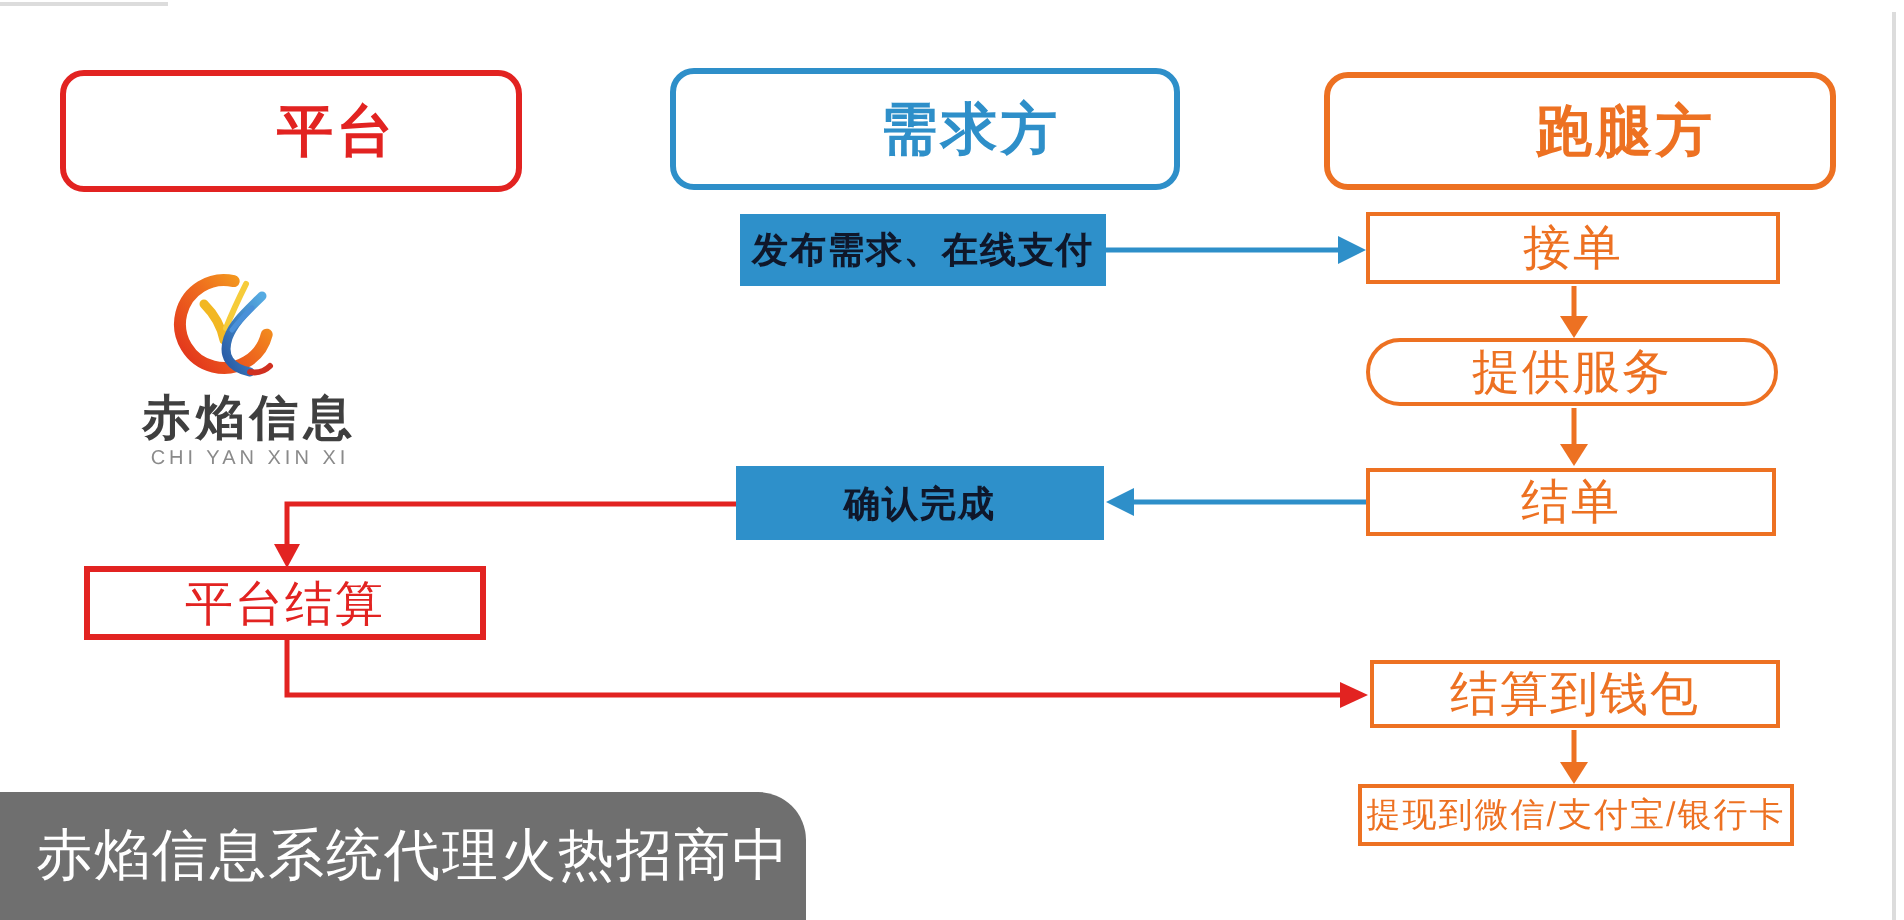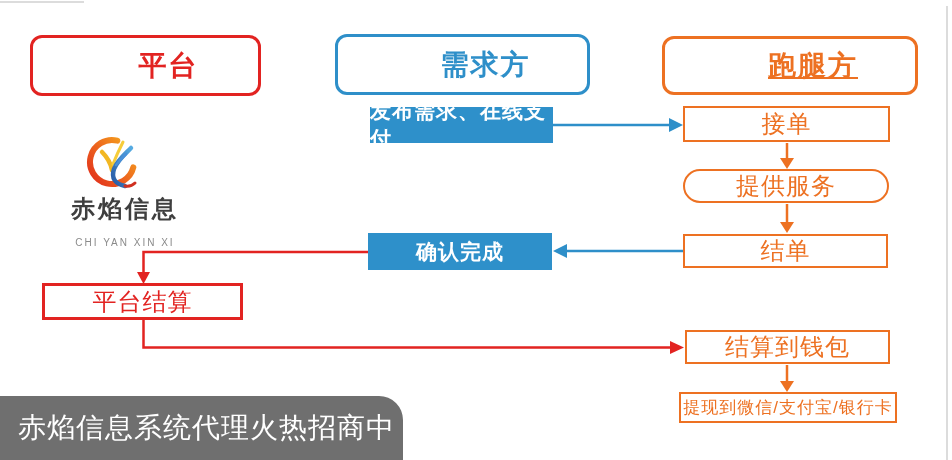--- a/index.html
+++ b/index.html
@@ -11,31 +11,31 @@
   
   .hdr{position:absolute;border-radius:12px;display:flex;align-items:center;justify-content:center;
        font-size:28px;font-weight:bold;background:#fff;box-sizing:border-box;letter-spacing:2px;padding-left:46px;}
   .hdr-red{border:3px solid var(--c-red);color:var(--c-red);}
   .hdr-blue{border:3px solid var(--c-blue);color:var(--c-blue);}
   .hdr-orange{border:3px solid var(--c-orange);color:var(--c-orange);}
 
   
   .node{position:absolute;display:flex;align-items:center;justify-content:center;
         box-sizing:border-box;font-size:24px;letter-spacing:1px;}
-  .node-bluefill{background:var(--c-bluefill);color:#ffffff;font-weight:bold;font-size:21px;}
+  .node-bluefill{background:var(--c-bluefill);color:#0f172a;font-weight:bold;font-size:18px;}
   .node-orange{background:#fff;border:2.5px solid var(--c-orange);color:var(--c-orange);}
   .node-redline{background:#fff;border:3px solid var(--c-red);color:var(--c-red);}
 
   
   #connectors{position:absolute;left:0;top:0;width:952px;height:460px;pointer-events:none;}
 
   
   .logo{position:absolute;left:60px;top:136px;width:130px;text-align:center;}
   .logo-title{font-size:24px;font-weight:600;color:#3f3f3f;letter-spacing:3px;line-height:1.1;margin-top:2px;}
-  .logo-sub{font-size:10px;color:#8a8a8a;letter-spacing:2px;margin-top:15px;white-space:nowrap;}
+  .logo-sub{font-size:10px;color:#8a8a8a;letter-spacing:2px;margin-top:1px;white-space:nowrap;}
 
   
   .banner{position:absolute;left:0;top:396px;width:403px;height:64px;background:#6F6F6F;
           border-top-right-radius:24px;display:flex;align-items:center;box-sizing:border-box;
           padding-left:18px;}
   .banner-text{color:#ffffff;font-size:28px;font-weight:500;letter-spacing:1px;white-space:nowrap;font-family:Liberation Serif, serif;}
 </style>
 </head>
 <body>
 
@@ -43,21 +43,21 @@
 
   <div class="hairline" style="left:0;top:1px;width:84px;height:2px;"></div>
   <div class="hairline" style="left:946px;top:6px;width:2px;height:454px;"></div>
 
   <div class="hdr hdr-red" style="left:30px;top:35px;width:231px;height:61px;">
     <span>平台</span>
   </div>
   <div class="hdr hdr-blue" style="left:335px;top:34px;width:255px;height:61px;">
     <span>需求方</span>
   </div>
-  <div class="hdr hdr-orange" style="left:662px;top:36px;width:256px;height:59px;text-decoration:underline;">
+  <div class="hdr hdr-orange" style="left:662px;top:36px;width:256px;height:59px;">
     <span>跑腿方</span>
   </div>
 
   <svg id="connectors" viewBox="0 0 952 460">
 
     <path d="M553,125 H670" stroke="var(--c-blue)" stroke-width="2.5" fill="none"></path>
     <polygon points="669,118 683,125 669,132" fill="var(--c-blue)"></polygon>
 
     <path d="M787,143 V159" stroke="var(--c-orange)" stroke-width="2.5" fill="none"></path>
     <polygon points="780,158 787,169 794,158" fill="var(--c-orange)"></polygon>

